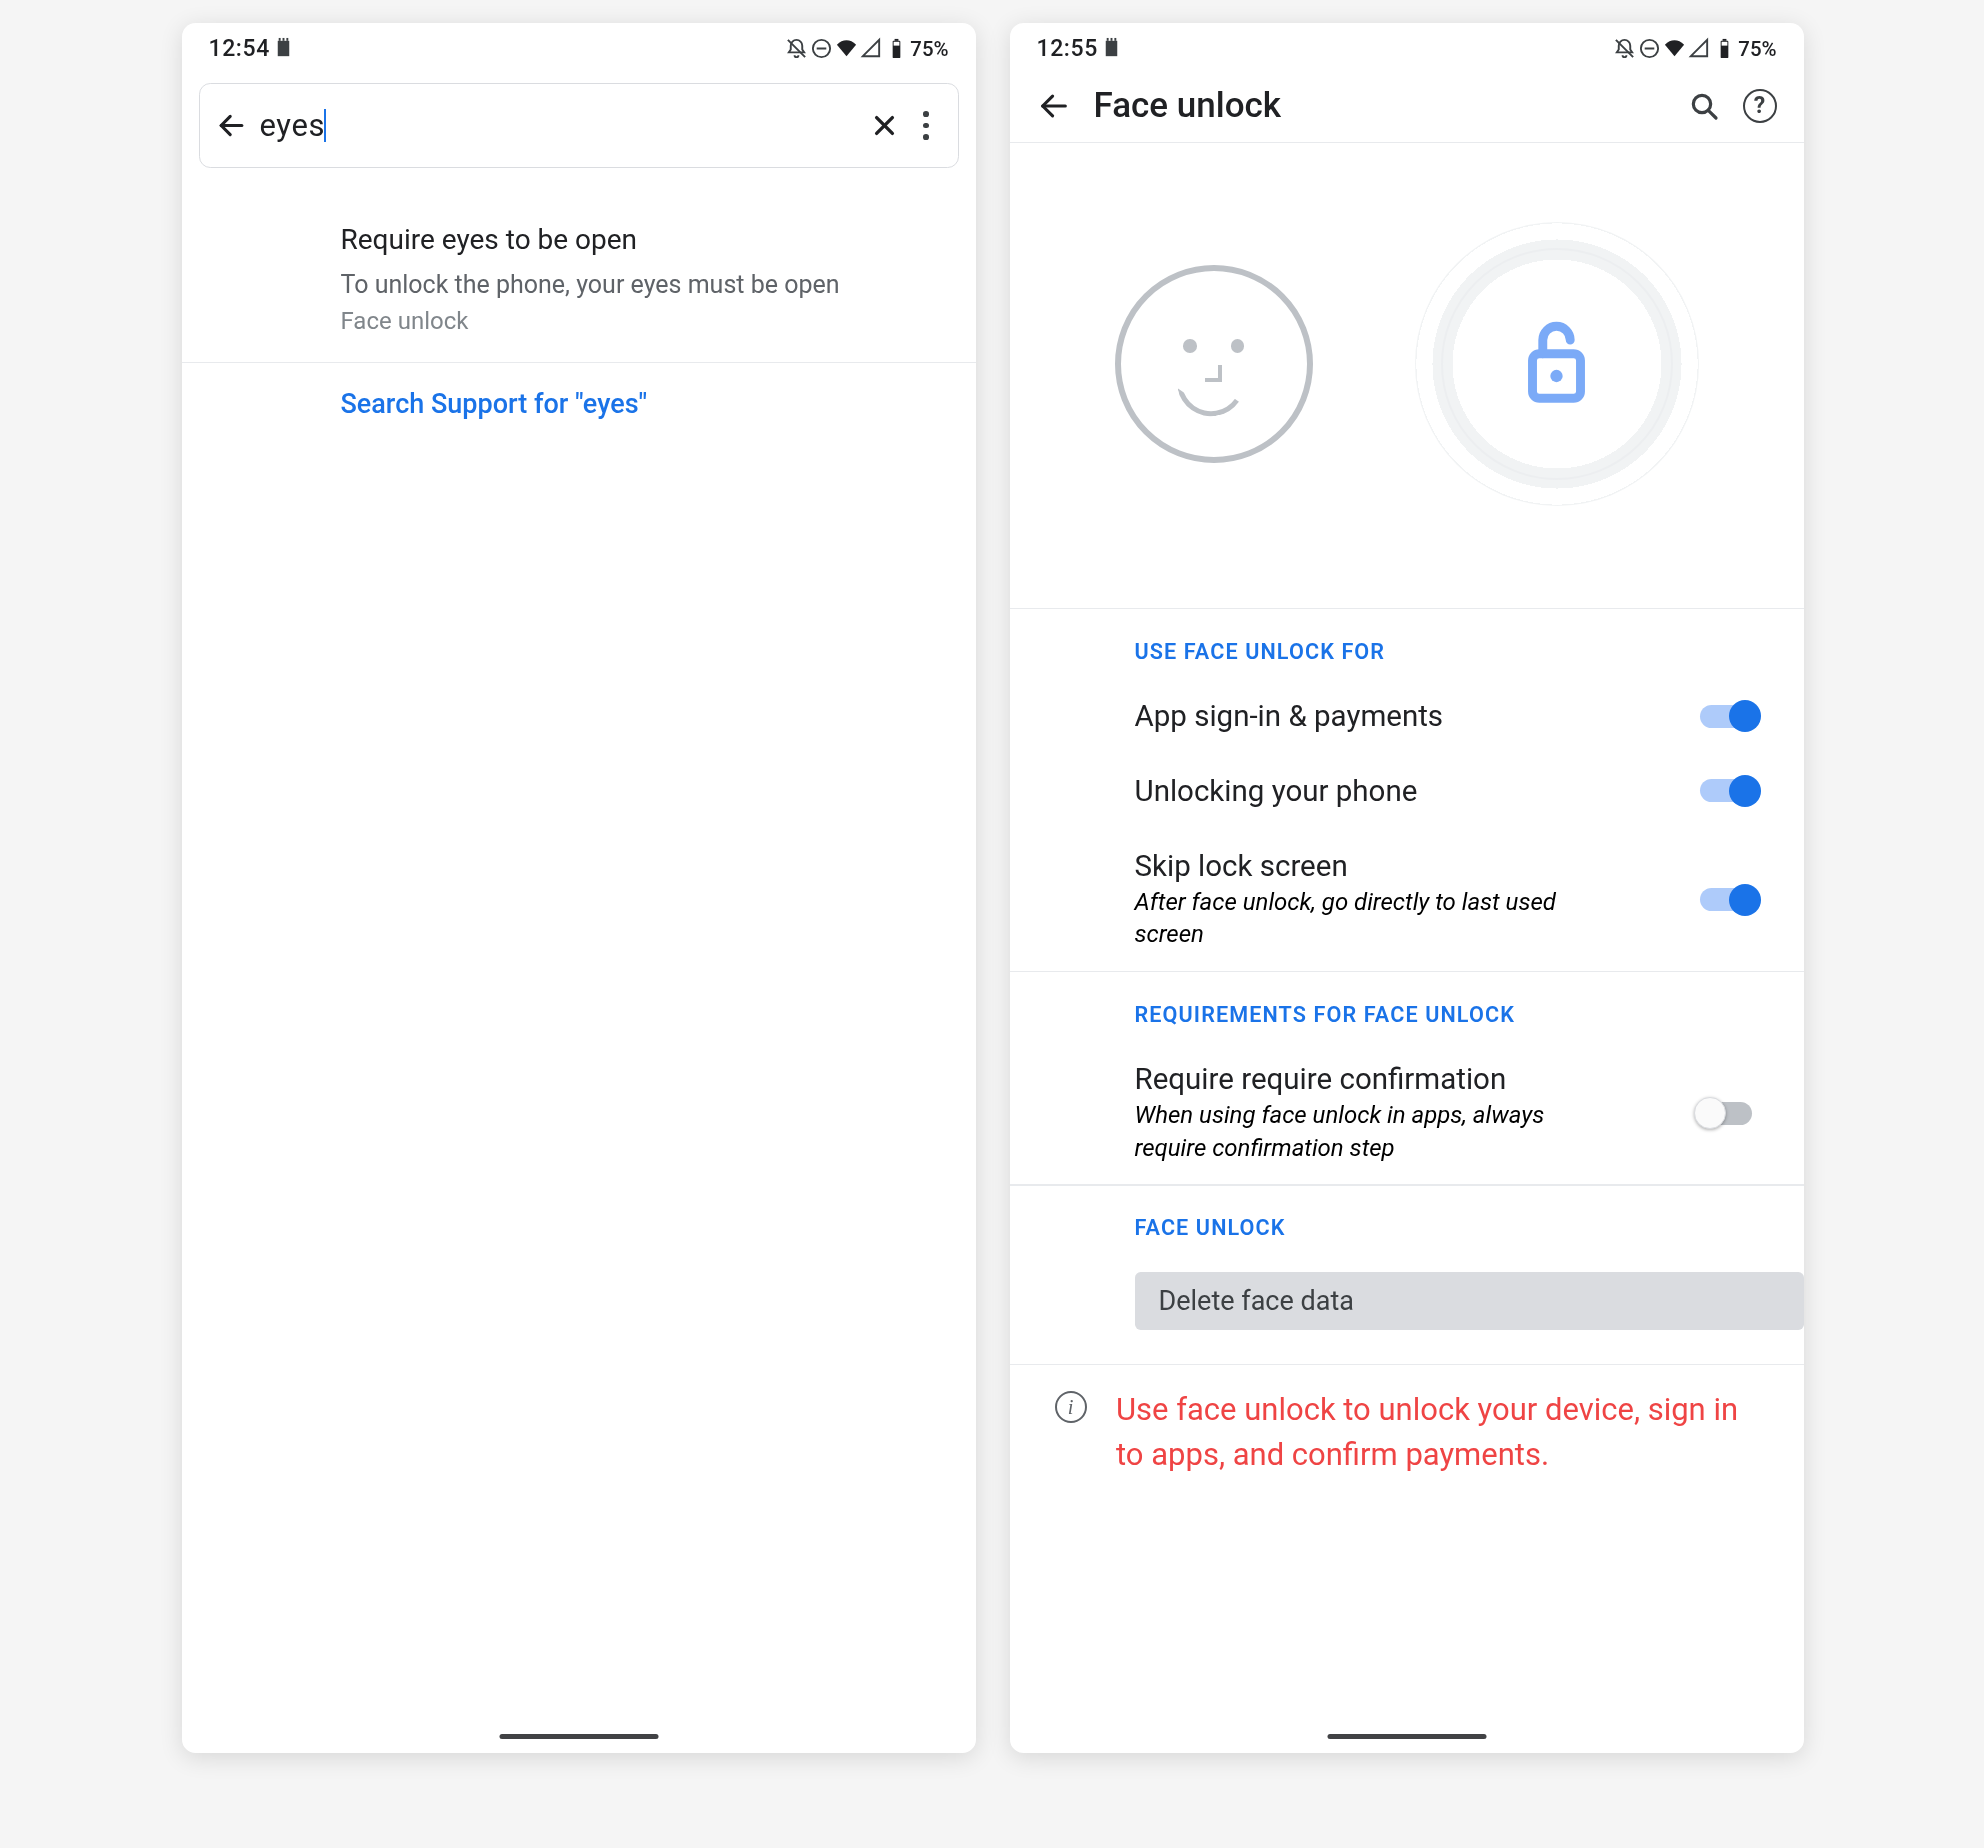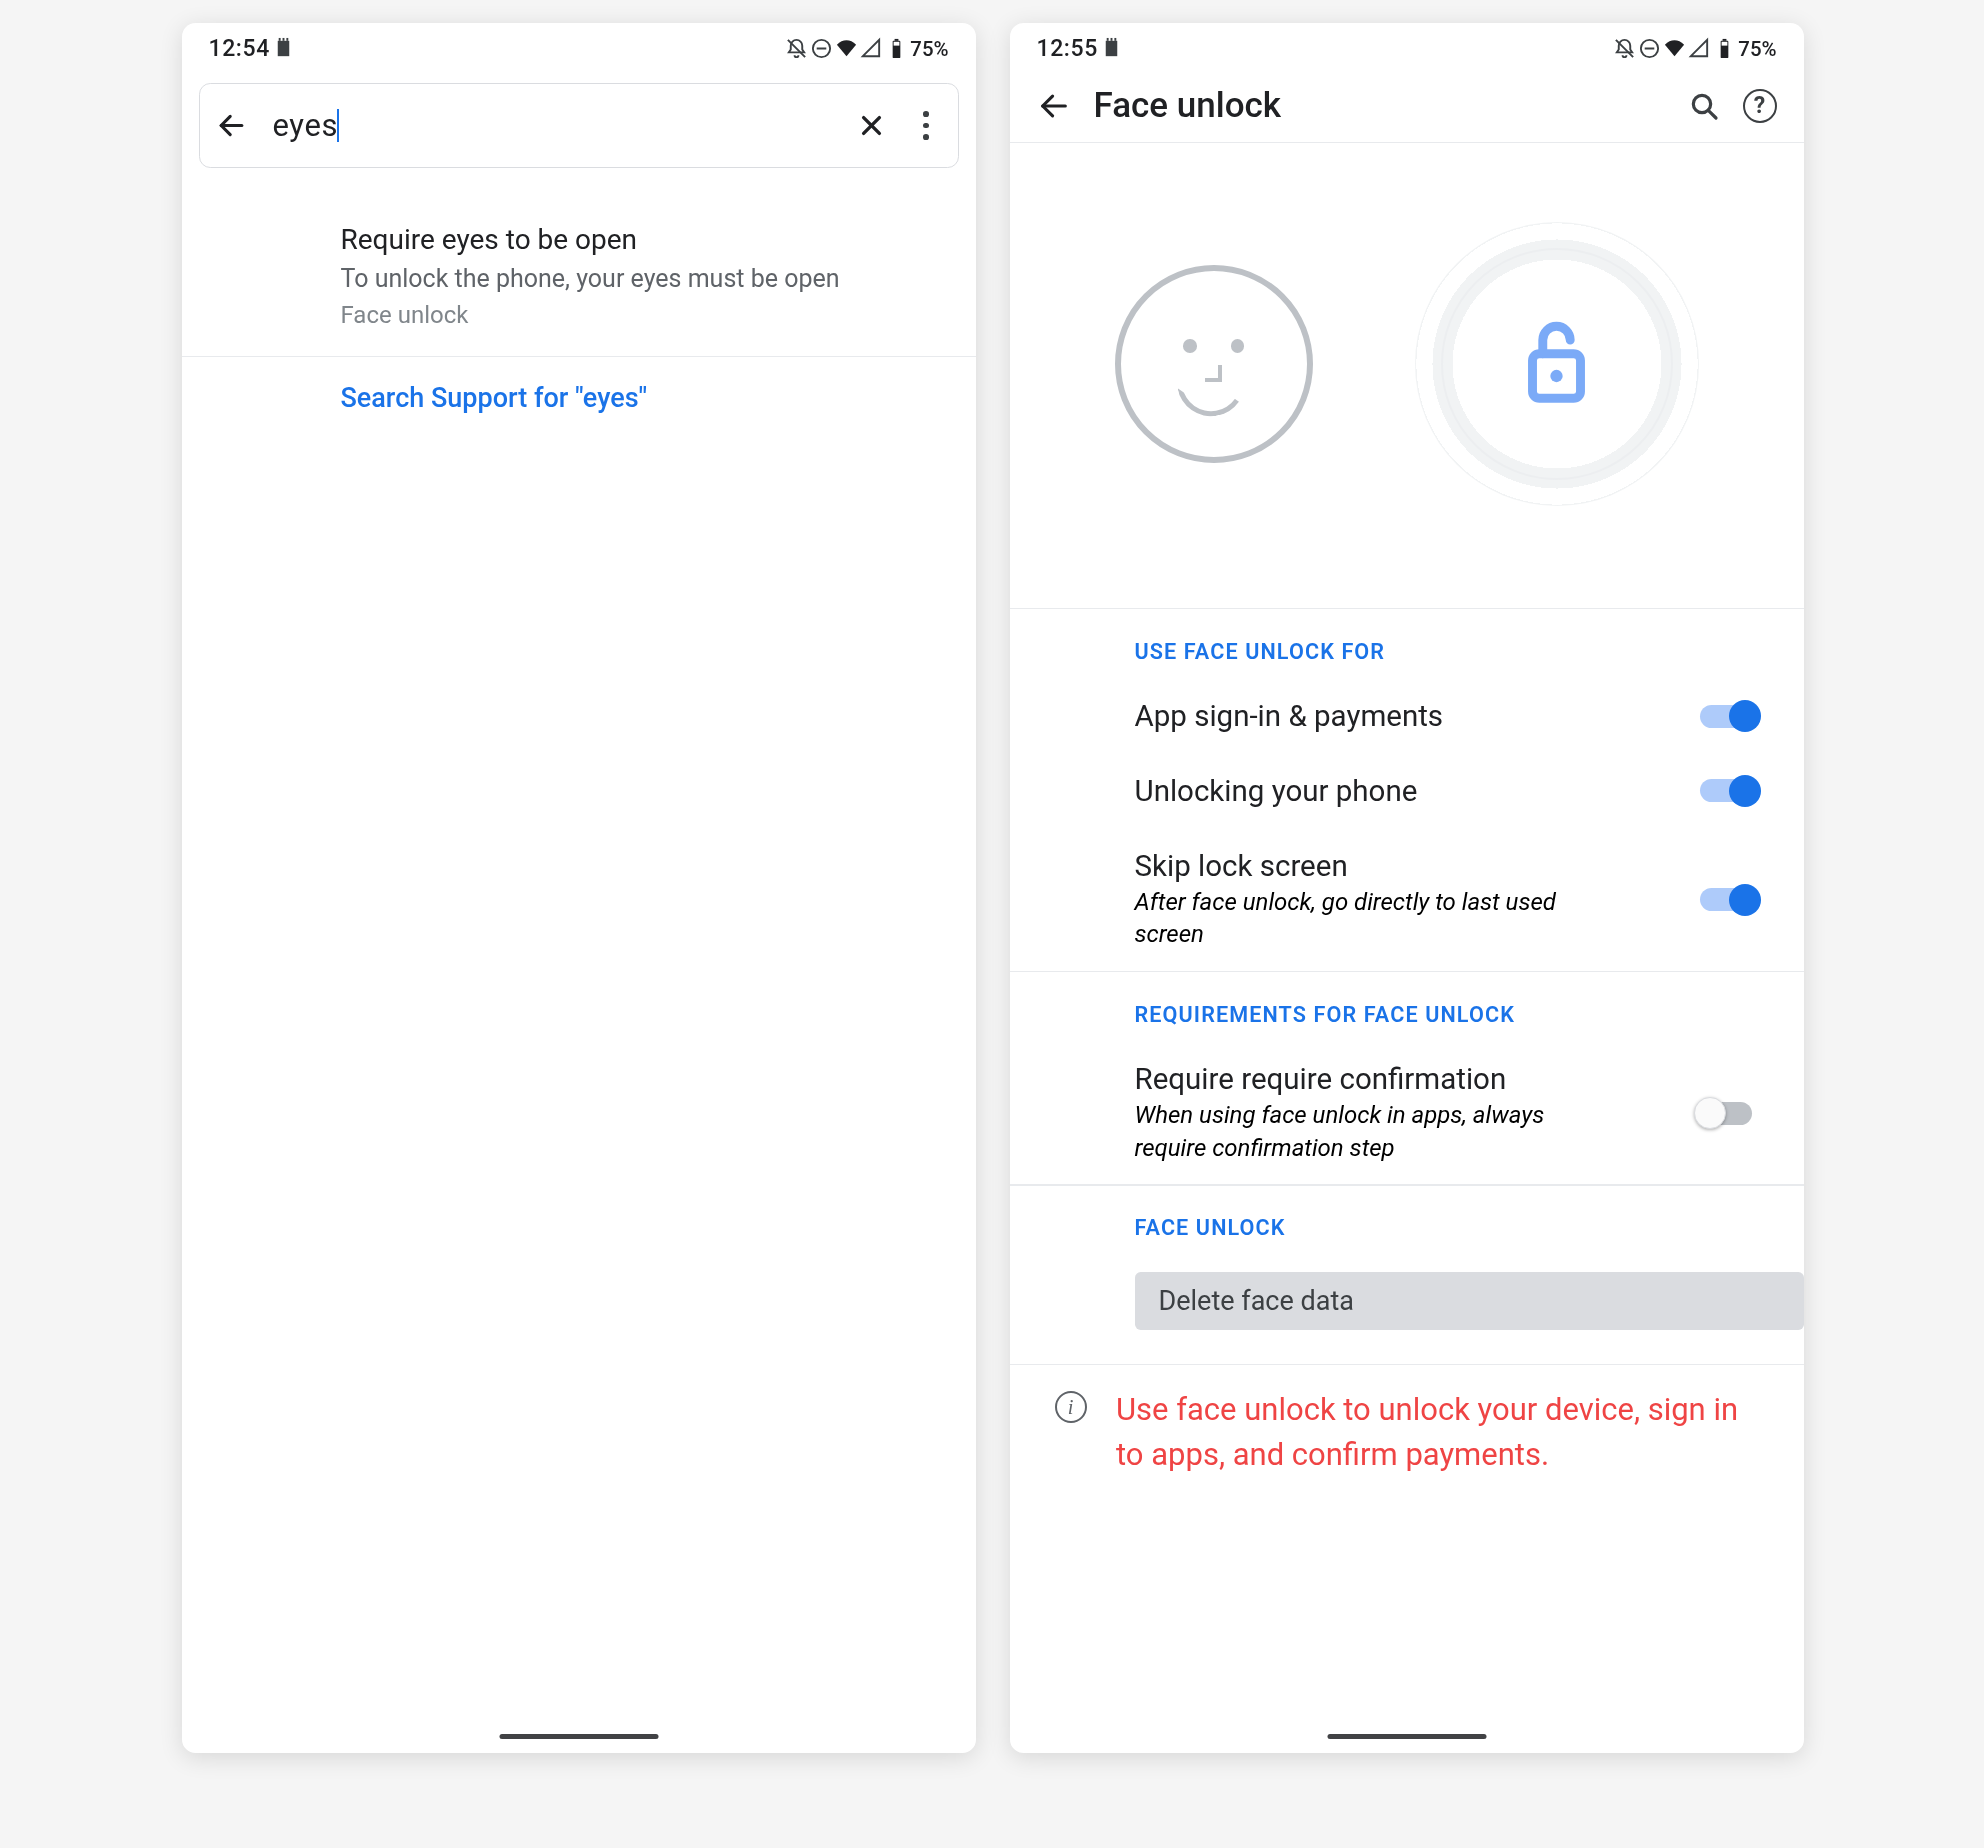--- a/index.html
+++ b/index.html
@@ -44,21 +44,21 @@
 
   
   .search-box {
     margin: 9px 17px 0 17px;
     border: 1.1px solid #dadce0;
     border-radius: 11.3px;
     display: flex;
     align-items: center;
     padding: 0 16px;
     height: 85px;
-    gap: 26px;
+    gap: 13px;
   }
   .search-box .back-arrow { width:31px; height:31px; }
   .search-input {
     flex: 1;
     display: flex;
     align-items: center;
     font-size: 31px;
     color: #202124;
     letter-spacing: 0.6px;
   }
@@ -70,21 +70,21 @@
   }
   .search-box .clear-x { width:27px; height:27px; }
   .search-box .overflow { width:31px; height:31px; display:flex; flex-direction:column; gap:5.7px; align-items:center; justify-content:center;}
   .overflow span { width:5.7px; height:5.7px; border-radius:50%; background:#3c4043; display:block;}
 
   .result-block {
     margin-top: 32px;
     padding: 23px 34px 27px 159px;
     border-bottom: 1.1px solid #e8eaed;
   }
-  .result-title { font-size: 28px; color:#202124; margin-bottom: 6px; }
+  .result-title { font-size: 28px; color:#202124; margin-bottom: 12px; }
   .result-sub { font-size: 25px; color:#5f6368; margin-bottom: 5.7px; line-height:1.35;}
   .result-cat { font-size: 24px; color:#80868b; }
 
   .support-line {
     padding: 25px 34px 25px 159px;
     font-size: 27px;
     color: #1a73e8;
     font-weight: 500;
   }
 

